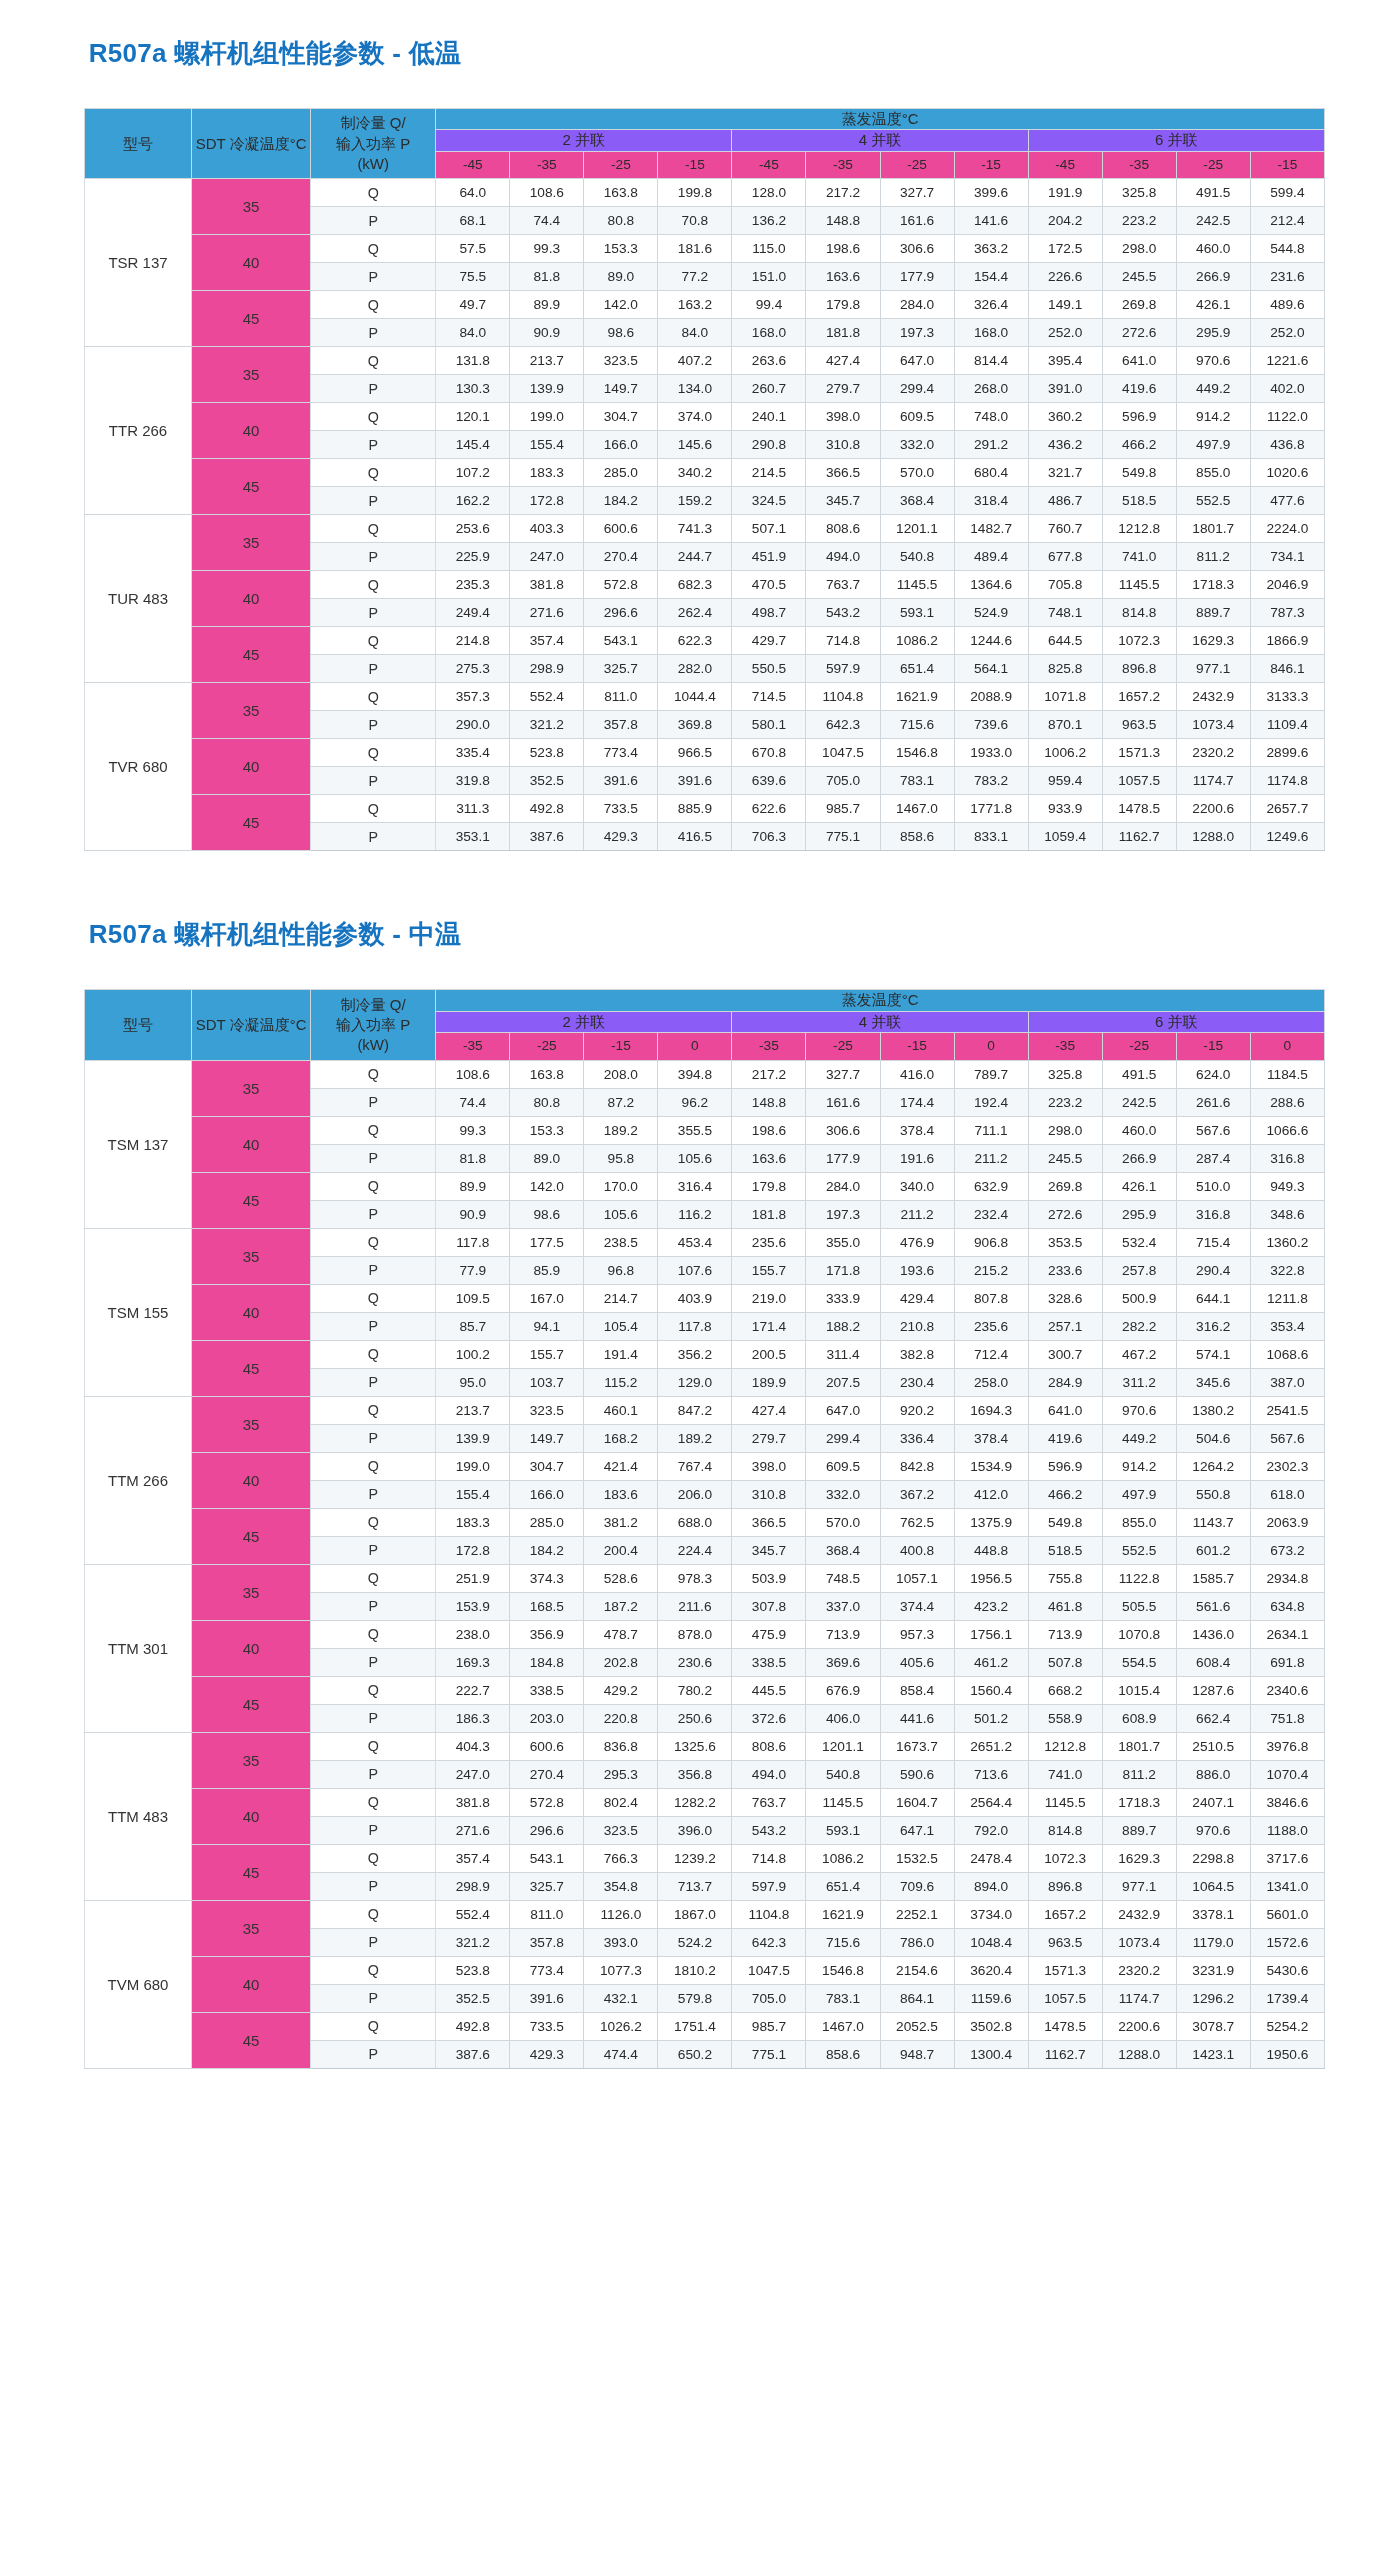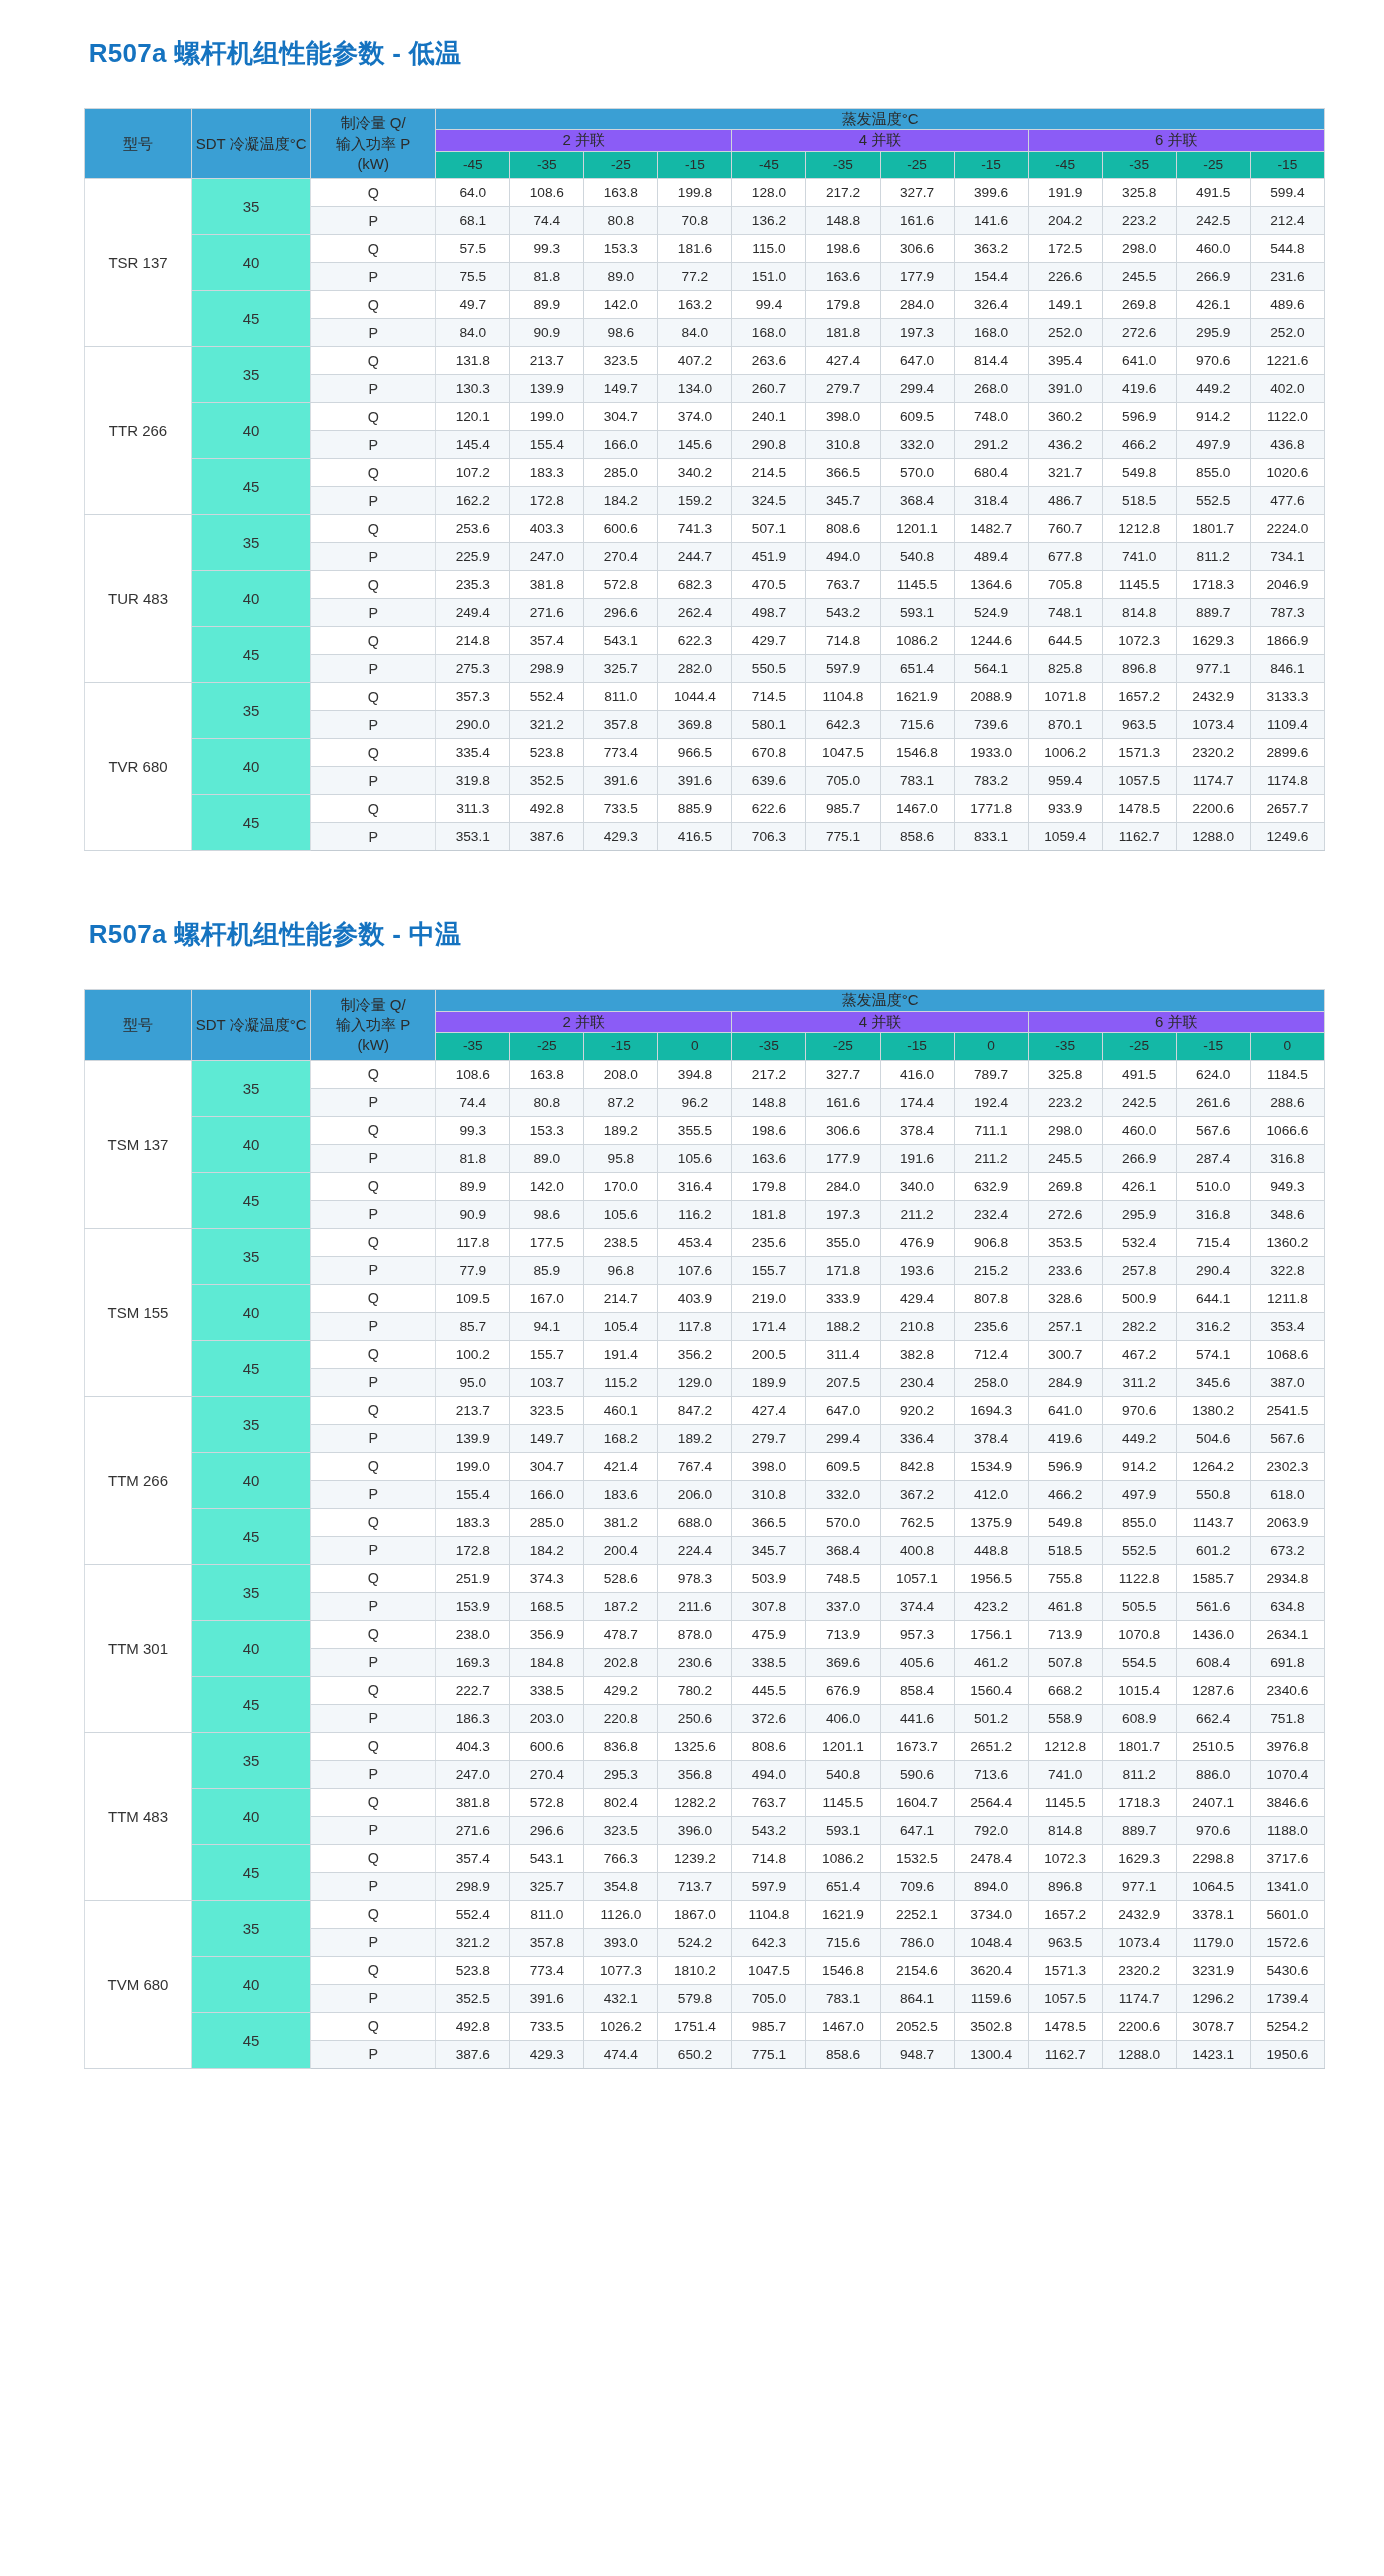--- a/index.html
+++ b/index.html
@@ -54,21 +54,21 @@
   }
   thead th.group {
     background: #8b5cf6;
     font-size: 15px;
   }
   thead th.evap {
     background: #3a9fd4;
     font-size: 15px;
   }
   thead th.temp {
-    background: #14b8a6;
+    background: #ec4899;
     font-size: 13.7px;
     padding: 4.2px 1.2px;
   }
   
   tbody td {
     height: 28px;
     border-left: 0.6px solid #e2e7eb;
     border-right: 0.6px solid #e2e7eb;
     border-top: none;
     border-bottom: 0.6px solid #e8ecef;
@@ -79,21 +79,21 @@
     color: #333;
     border-left: 0.6px solid #d7dde2;
     border-right: 0.6px solid #d7dde2;
     background: #ffffff;
     border-radius: 27px;
   }
   tbody tr td.sdt {
     font-size: 15px;
     color: #333;
     border-right: 0.6px solid #d7dde2;
-    background: #5eead4;
+    background: #ec4899;
   }
   tbody td.qp {
     font-size: 14.3px;
     color: #333;
     border-right: 0.6px solid #d7dde2;
   }
   tbody td.val { font-size: 13.7px; }
   tbody td.sep-left { border-left: 0.6px solid #b9c4cc; }
   tbody tr.model-start td { border-top: 0.6px solid #c3cbd2; }
   tbody tr.sdt-start td.val, tbody tr.sdt-start td.qp { border-top: 0.6px solid #e2e7eb; }

